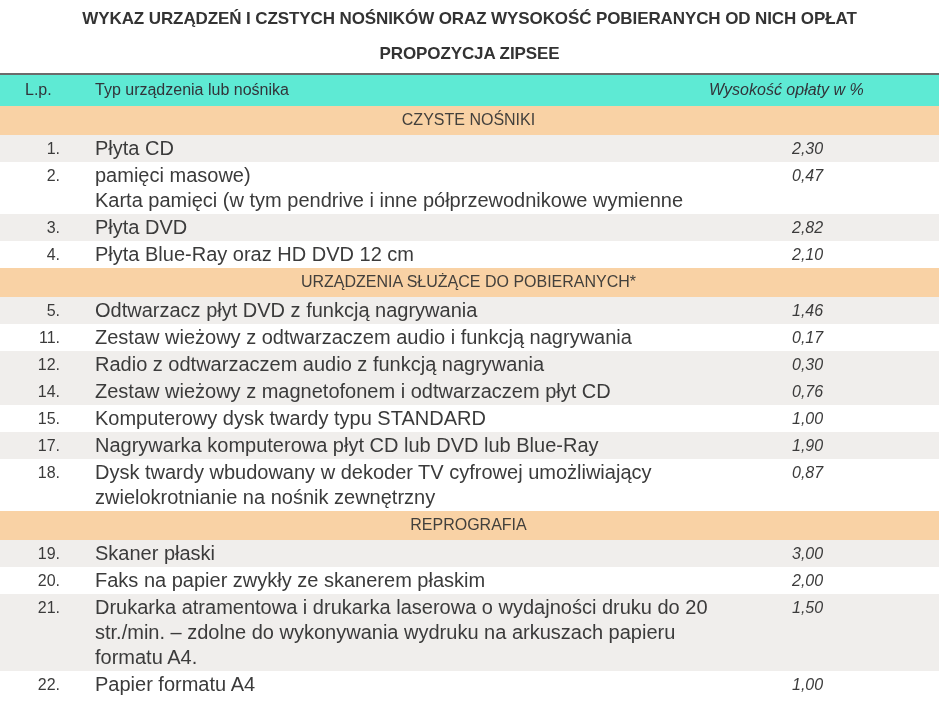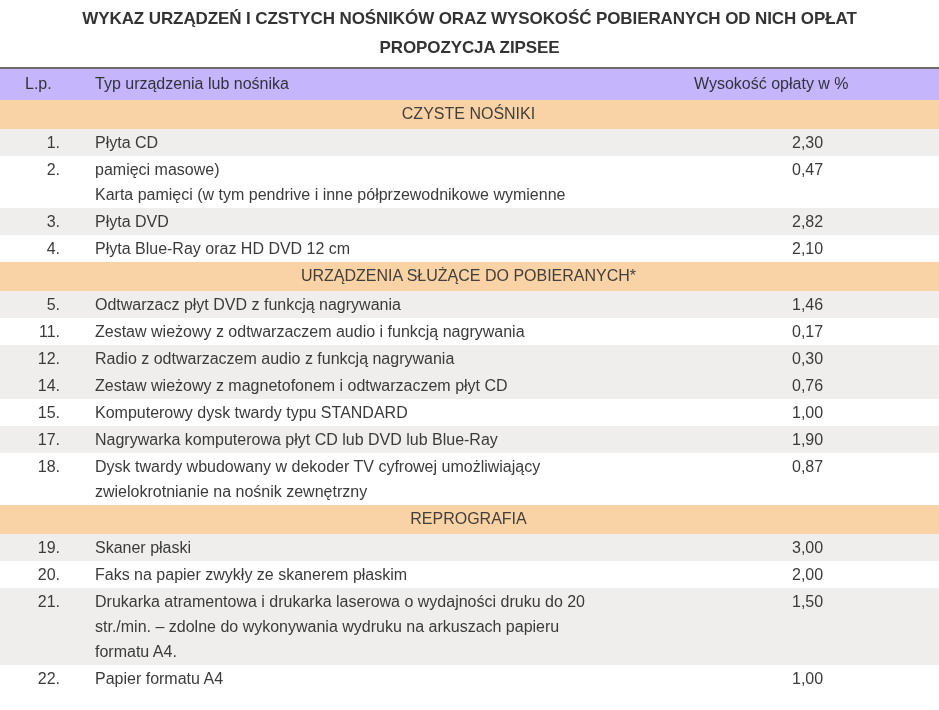--- a/index.html
+++ b/index.html
@@ -30,21 +30,21 @@
   }
   .title-line {
     font-size: 17px;
     font-weight: bold;
     letter-spacing: -0.1px;
     color: #333333;
     line-height: 24px;
     white-space: nowrap;
   }
   .title-line.second {
-    margin-top: 5px;
+    margin-top: 11px;
   }
 
   
   .table {
     margin-top: 7px;
     border-top: 2px solid #6b6b6b;
     width: 939px;
     box-sizing: border-box;
   }
 
@@ -52,22 +52,22 @@
     display: flex;
     align-items: flex-start;
     width: 100%;
     box-sizing: border-box;
   }
 
   .row.stripe-gray  { background: #f0eeec; }
   .row.stripe-white { background: #ffffff; }
 
   .row.header-row {
-    background: #c4b5fd;
-    padding: 4px 15px 5px 0;
+    background: #5eead4;
+    padding: 4px 0 5px 0;
   }
   .row.section-row {
     background: #f9d2a5;
     padding: 3px 0 4px 8px;
     justify-content: center;
   }
 
   .cell-num {
     width: 72px;
     flex: 0 0 72px;
@@ -75,32 +75,33 @@
     padding-right: 12px;
     box-sizing: border-box;
     font-size: 16px;
     line-height: 25px;
   }
   .cell-desc {
     flex: 1 1 auto;
     padding-left: 23px;
     padding-right: 10px;
     box-sizing: border-box;
-    font-size: 16px;
+    font-size: 20px;
     line-height: 25px;
   }
   .cell-val {
     width: 150px;
     flex: 0 0 150px;
     padding-left: 0px;
     box-sizing: border-box;
     font-size: 16px;
     line-height: 25px;
     text-align: left;
     padding-left: 3px;
+    font-style: italic;
   }
 
   .data-row .cell-num,
   .data-row .cell-desc,
   .data-row .cell-val {
     padding-top: 1px;
     padding-bottom: 1px;
   }
 
   .header-row .cell-num,

